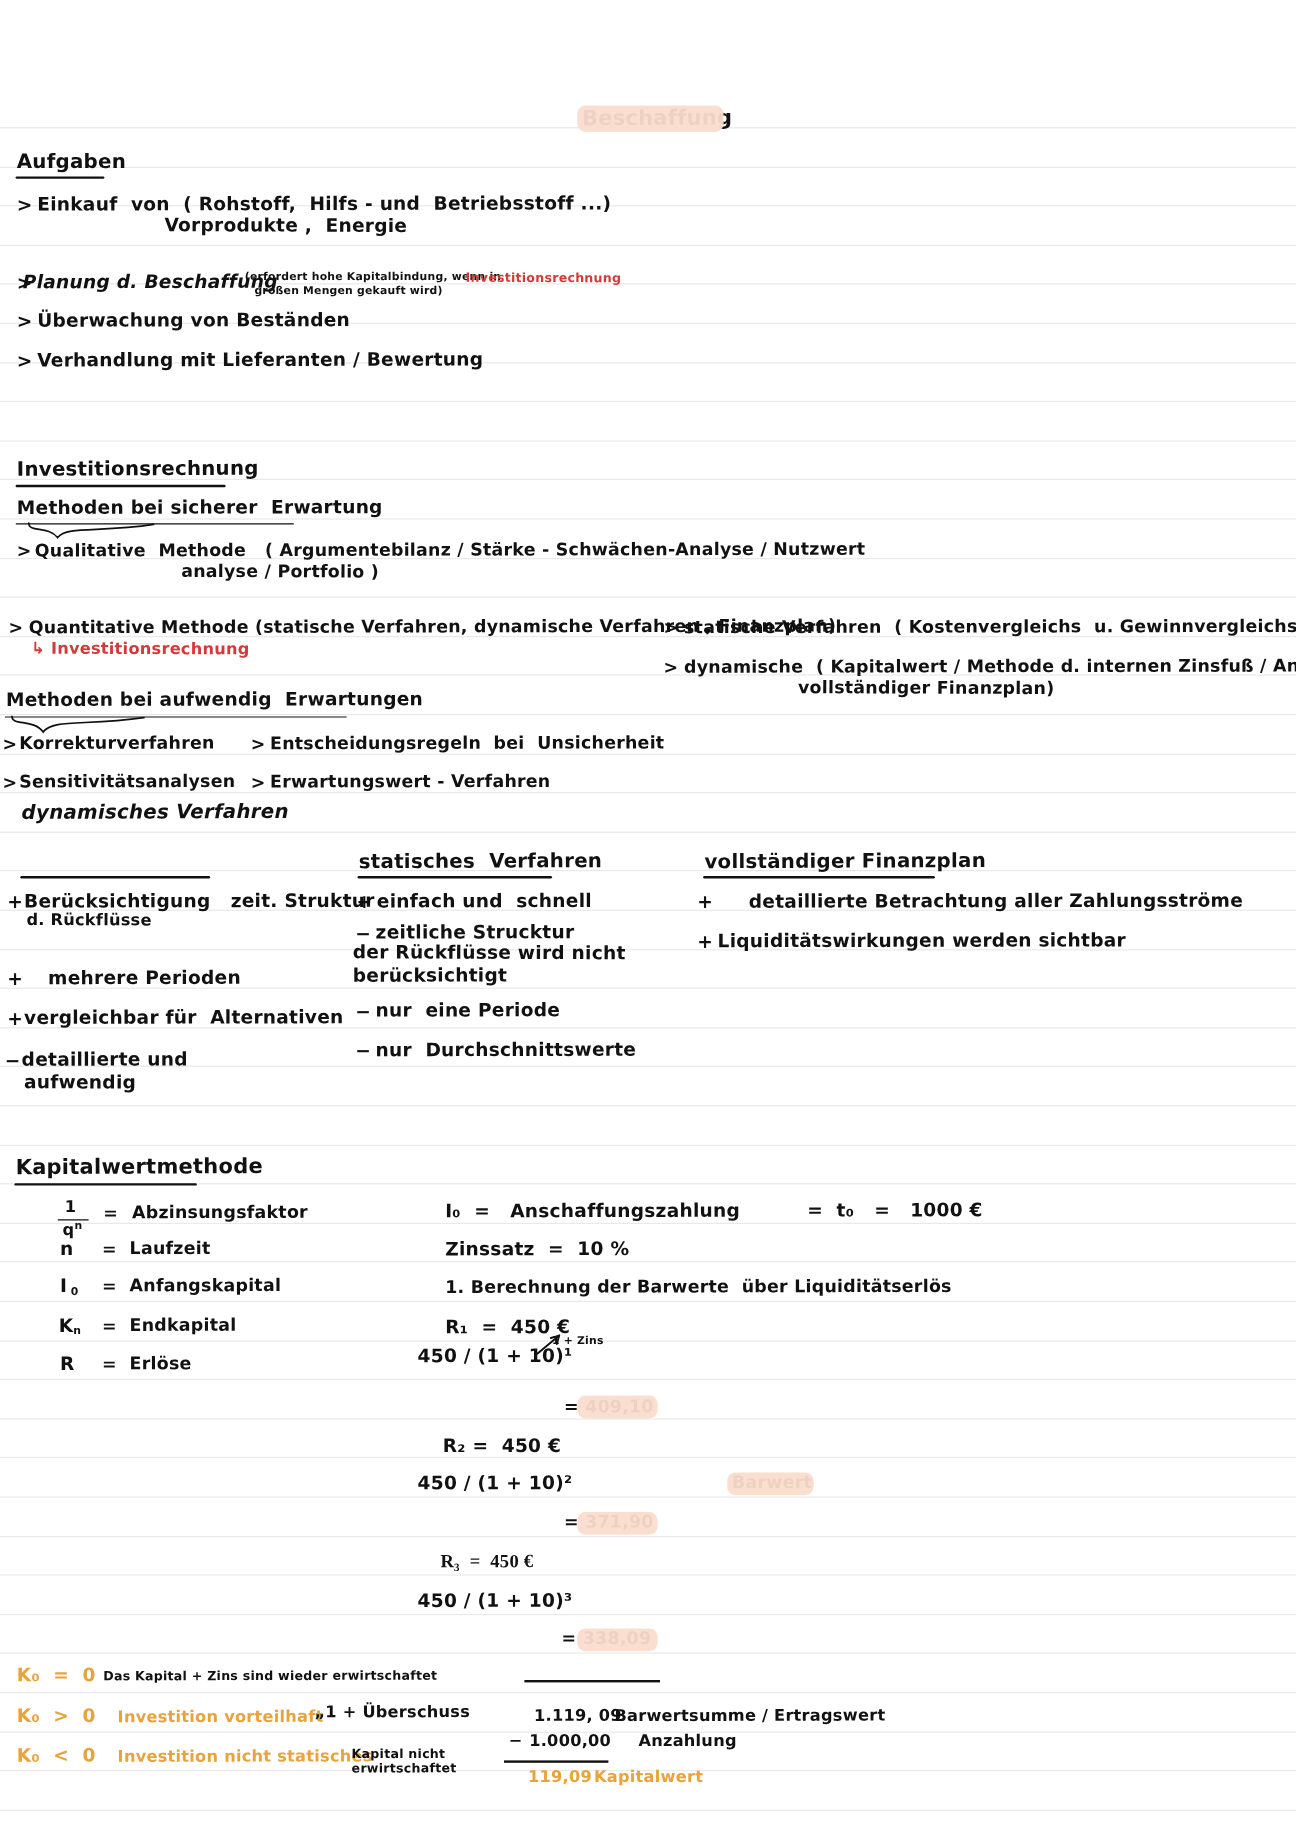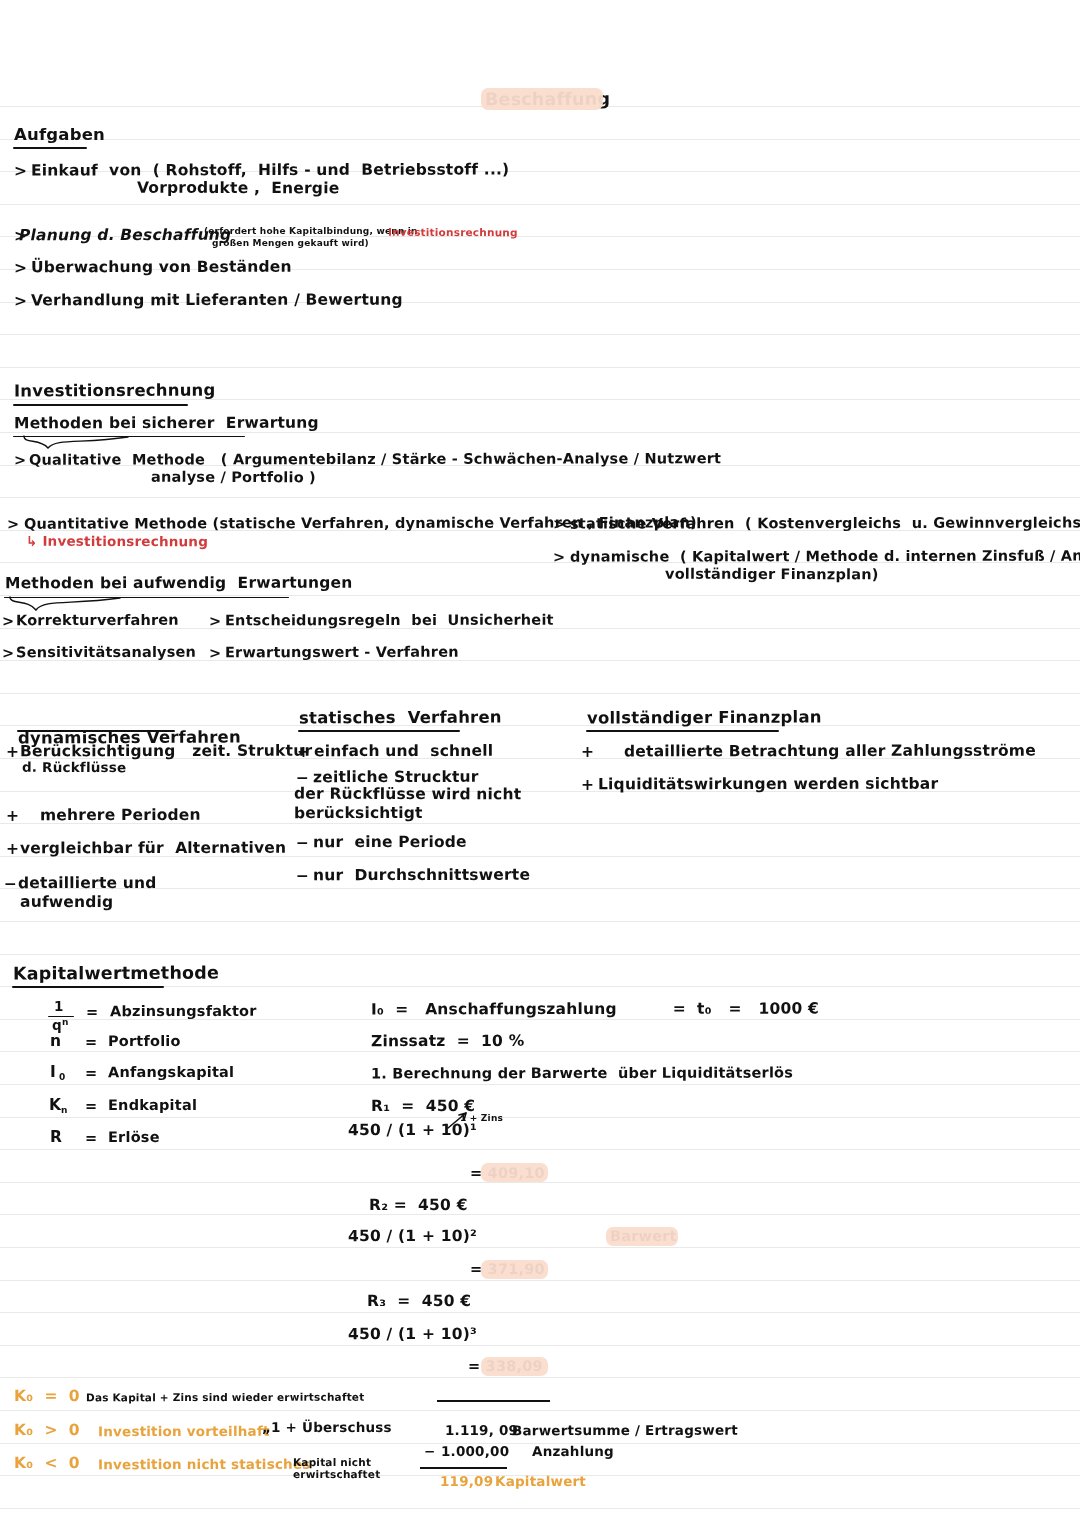--- a/index.html
+++ b/index.html
@@ -173,21 +173,21 @@
   <div class="hw sz14 j3" style="left:2px; top:613px;">&gt;</div>
   <div class="hw sz14 j3" style="left:16px; top:612px;">Korrekturverfahren</div>
   <div class="hw sz14 j3" style="left:2px; top:645px;">&gt;</div>
   <div class="hw sz14 j3" style="left:16px; top:644px;">Sensitivitätsanalysen</div>
 
   <div class="hw sz14 j3" style="left:209px; top:613px;">&gt;</div>
   <div class="hw sz14 j3" style="left:225px; top:612px;">Entscheidungsregeln  bei  Unsicherheit</div>
   <div class="hw sz14 j3" style="left:209px; top:645px;">&gt;</div>
   <div class="hw sz14 j3" style="left:225px; top:644px;">Erwartungswert - Verfahren</div>
 
-  <div class="hw sz16 j1" style="left:18px; top:729px;">dynamisches Verfahren</div>
+  <div class="hw sz16 j1" style="left:18px; top:668px;font-style:italic;">dynamisches Verfahren</div>
   <div class="uline" style="left:17px; top:730px; width:158px;"></div>
 
   <div class="hw sz15" style="left:6px; top:744px;">+</div>
   <div class="hw sz15 j3" style="left:20px; top:743px;">Berücksichtigung   zeit. Struktur</div>
   <div class="hw sz13 j2" style="left:22px; top:760px;">d. Rückflüsse</div>
 
   <div class="hw sz15" style="left:6px; top:808px;">+</div>
   <div class="hw sz15 j3" style="left:20px; top:807px;margin-left:20px;">mehrere Perioden</div>
 
   <div class="hw sz15" style="left:6px; top:841px;">+</div>
@@ -230,21 +230,21 @@
     <div class="hw sz13" style="left:6px; top:0px;">1</div>
     <div class="uline thin" style="left:0px; top:17px; width:26px;"></div>
     <div class="hw sz13" style="left:4px; top:19px;">q</div>
     <div class="hw sz9" style="left:14px; top:18px;">n</div>
     <div class="hw sz14" style="left:38px; top:5px;">=</div>
     <div class="hw sz14 j3" style="left:62px; top:4px;">Abzinsungsfaktor</div>
   </div>
 
   <div class="hw sz15" style="left:50px; top:1033px;">n</div>
   <div class="hw sz14" style="left:85px; top:1034px;">=</div>
-  <div class="hw sz14 j3" style="left:108px; top:1033px;">Portfolio</div>
+  <div class="hw sz14 j3" style="left:108px; top:1033px;">Laufzeit</div>
 
   <div class="hw sz15" style="left:50px; top:1064px;">I</div>
   <div class="hw sz9" style="left:59px; top:1072px;">0</div>
   <div class="hw sz14" style="left:85px; top:1065px;">=</div>
   <div class="hw sz14 j3" style="left:108px; top:1064px;">Anfangskapital</div>
 
   <div class="hw sz15" style="left:49px; top:1097px;">K</div>
   <div class="hw sz9" style="left:61px; top:1105px;">n</div>
   <div class="hw sz14" style="left:85px; top:1098px;">=</div>
   <div class="hw sz14 j3" style="left:108px; top:1097px;">Endkapital</div>
@@ -267,21 +267,21 @@
   <div class="hl" style="left:481px; top:1163px; width:67px; height:19px;"></div>
   <div class="hw sz14 j3" style="left:470px; top:1165px;">= 409,10</div>
 
   <div class="hw sz15 j3" style="left:369px; top:1197px;">R₂ =  450 €</div>
   <div class="hw sz15 j3" style="left:348px; top:1228px;">450 / (1 + 10)²</div>
   <div class="hl" style="left:606px; top:1227px; width:72px; height:19px;"></div>
   <div class="hw sz14 j3" style="left:610px; top:1228px;">Barwert</div>
   <div class="hl" style="left:481px; top:1260px; width:67px; height:19px;"></div>
   <div class="hw sz14 j3" style="left:470px; top:1261px;">= 371,90</div>
 
-  <div class="hw sz15 j3" style="left:367px; top:1293px;">R₃  =  450 €</div>
+  <div class="hw sz15 j3" style="left:367px; top:1293px;font-family:Liberation Serif, serif;">R₃  =  450 €</div>
   <div class="hw sz15 j3" style="left:348px; top:1326px;">450 / (1 + 10)³</div>
   <div class="hl" style="left:481px; top:1357px; width:67px; height:19px;"></div>
   <div class="hw sz14 j3" style="left:468px; top:1358px;">= 338,09</div>
 
   <div class="hw sz15 orange j3" style="left:14px; top:1388px;">K₀  =  0</div>
   <div class="hw sz11 j3" style="left:86px; top:1391px;">Das Kapital + Zins sind wieder erwirtschaftet</div>
 
   <div class="hw sz15 orange j3" style="left:14px; top:1422px;">K₀  &gt;  0</div>
   <div class="hw sz13 orange j3" style="left:98px; top:1424px;">Investition vorteilhaft</div>
   <div class="hw sz13 j3" style="left:262px; top:1420px;">„1 + Überschuss</div>

